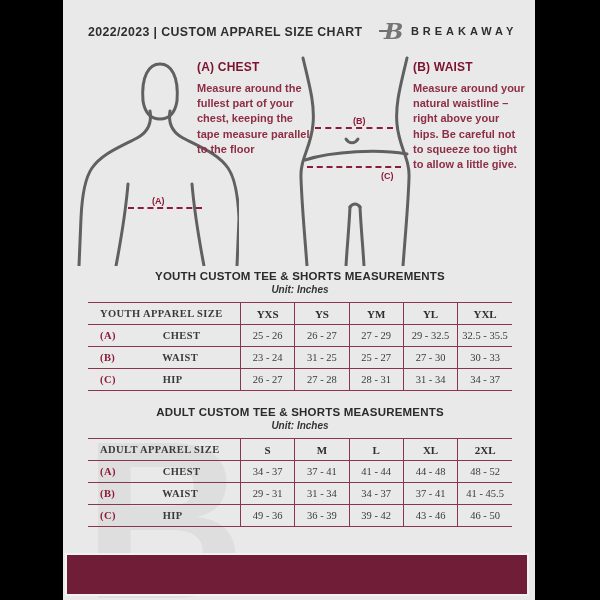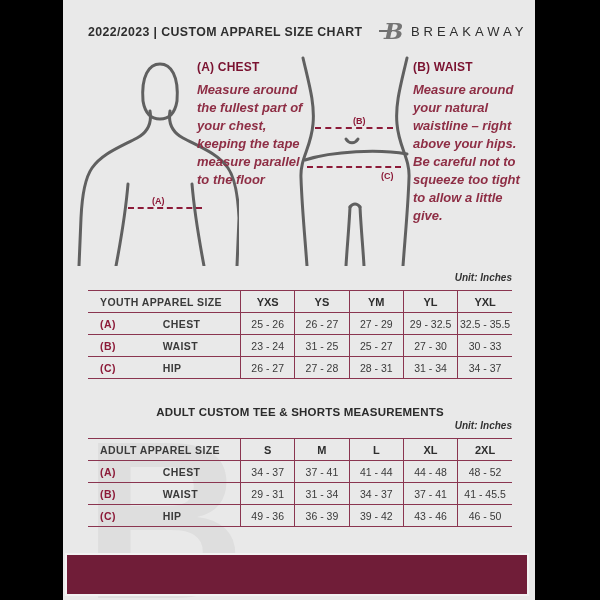--- a/index.html
+++ b/index.html
@@ -10,36 +10,36 @@
   .page{
     position:absolute;left:63px;top:0;width:472px;height:600px;
     background:#e9e9e9;overflow:hidden;
   }
   
   .hdr{position:absolute;left:25px;right:32px;top:18px;height:26px;
     display:flex;align-items:center;justify-content:space-between;}
   .hdr-title{font-size:13px;font-weight:800;letter-spacing:.4px;color:#2e2e2e;
     transform:scaleX(.95);transform-origin:left center;white-space:nowrap;}
   .brand{display:flex;align-items:center;gap:8px;}
-  .brand-name{font-size:13px;font-weight:400;letter-spacing:4px;color:#2e2e2e;}
+  .brand-name{font-size:11px;font-weight:700;letter-spacing:4px;color:#2e2e2e;}
   
   .fig{position:absolute;}
   .fig path{fill:none;stroke:#606060;stroke-width:3;stroke-linecap:round;}
   .dash{position:absolute;border-top:2px dashed #8c1a38;height:0;}
   .marker{position:absolute;font-size:9px;font-weight:800;color:#8c1a38;}
   
   .guide{position:absolute;width:114px;}
   .guide h3{margin:0 0 7px 0;font-size:12px;font-weight:800;color:#7a1230;letter-spacing:.2px;}
-  .guide p{margin:0;font-size:13px;line-height:1.38;font-style:italic;color:#8e2e45;font-weight:600;}
+  .guide p{margin:0;font-size:11px;line-height:1.38;color:#8e2e45;font-weight:600;}
   
   .tbl-block{position:absolute;left:25px;width:424px;z-index:2;}
   .tbl-title{text-align:center;font-size:11.5px;font-weight:800;color:#2b2b2b;letter-spacing:.2px;}
-  .tbl-unit{text-align:right;font-size:10px;font-style:italic;font-weight:600;color:#333;margin-top:2px;margin-bottom:7px;}
+  .tbl-unit{text-align:center;font-size:10px;font-style:italic;font-weight:600;color:#333;margin-top:2px;margin-bottom:7px;}
   table.size-table{width:100%;border-collapse:collapse;table-layout:fixed;
-    border-top:1.5px solid #8a3550;border-bottom:1.5px solid #8a3550;}
+    border-top:1.5px solid #8a3550;border-bottom:1.5px solid #8a3550;font-family:Liberation Serif, serif;}
   .size-table th,.size-table td{height:21px;padding:0;border-bottom:1.5px solid #8a3550;
     font-size:10.5px;color:#3a3a3a;text-align:center;vertical-align:middle;}
   .size-table th{font-weight:800;font-size:11px;color:#2e2e2e;}
   .size-table th+th,.size-table td+td{border-left:1.5px solid #8a3550;}
   .size-table .label-col{width:140px;text-align:left;padding-left:12px;letter-spacing:.4px;}
   .size-table th.label-col{font-weight:600;font-size:10.5px;color:#3a3a3a;}
   .pfx{font-weight:800;color:#8c1a38;margin-right:3px;}
   .row-name{font-weight:600;color:#3a3a3a;padding-left:44px;}
   
   .watermark{position:absolute;left:20px;top:408px;z-index:0;
@@ -95,20 +95,21 @@
   <div class="guide" style="left:134px;top:60px;">
     <h3>(A) CHEST</h3>
     <p>Measure around the fullest part of your chest, keeping the tape measure parallel to the floor</p>
   </div>
   <div class="guide" style="left:350px;top:60px;">
     <h3>(B) WAIST</h3>
     <p>Measure around your natural waistline – right above your hips. Be careful not to squeeze too tight to allow a little give.</p>
   </div>
 
   <div class="tbl-block" style="top:270px;">
+    <div class="tbl-title">YOUTH CUSTOM TEE &amp; SHORTS MEASUREMENTS</div>
     <div class="tbl-unit">Unit: Inches</div>
     <table class="size-table">
       <thead>
         <tr>
           <th class="label-col">YOUTH APPAREL SIZE</th>
           <th>YXS</th>
           <th>YS</th>
           <th>YM</th>
           <th>YL</th>
           <th>YXL</th>

